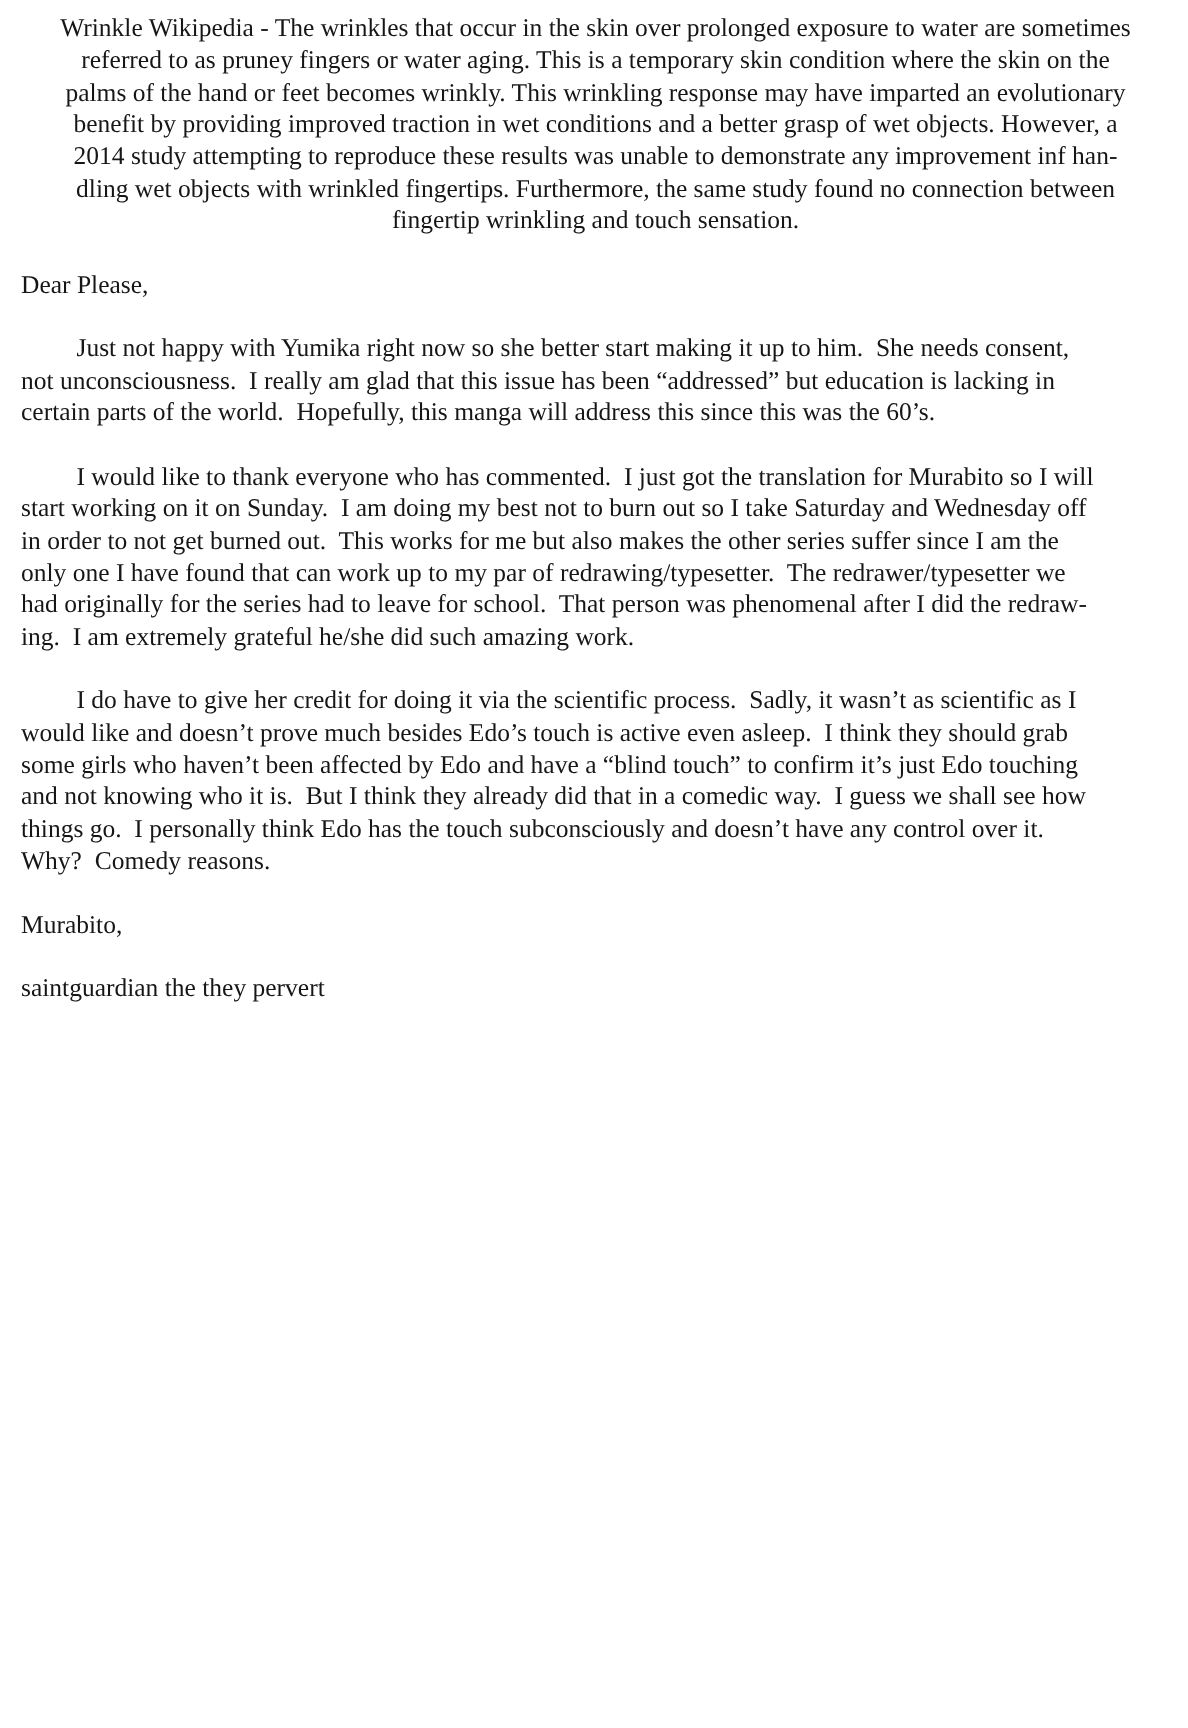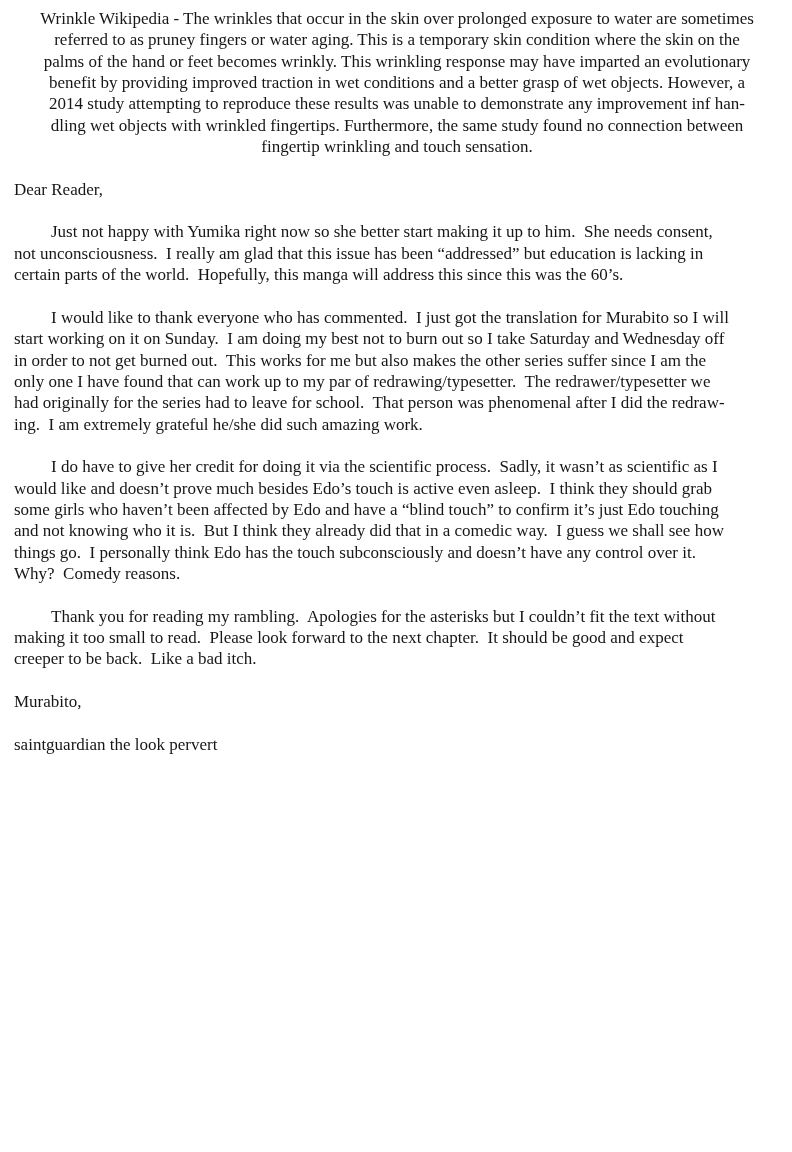--- a/index.html
+++ b/index.html
@@ -37,40 +37,37 @@
 
 <div class="page">
   <p class="para intro">Wrinkle Wikipedia - The wrinkles that occur in the skin over prolonged exposure to water are sometimes
 referred to as pruney fingers or water aging. This is a temporary skin condition where the skin on the
 palms of the hand or feet becomes wrinkly. This wrinkling response may have imparted an evolutionary
 benefit by providing improved traction in wet conditions and a better grasp of wet objects. However, a
 2014 study attempting to reproduce these results was unable to demonstrate any improvement inf han-
 dling wet objects with wrinkled fingertips. Furthermore, the same study found no connection between
 fingertip wrinkling and touch sensation.</p>
 
-  <p class="para">Dear Reader,</p>
+  <p class="para">Dear Please,</p>
 
   <p class="para indent">Just not happy with Yumika right now so she better start making it up to him.  She needs consent,
 not unconsciousness.  I really am glad that this issue has been “addressed” but education is lacking in
 certain parts of the world.  Hopefully, this manga will address this since this was the 60’s.</p>
 
   <p class="para indent">I would like to thank everyone who has commented.  I just got the translation for Murabito so I will
 start working on it on Sunday.  I am doing my best not to burn out so I take Saturday and Wednesday off
 in order to not get burned out.  This works for me but also makes the other series suffer since I am the
 only one I have found that can work up to my par of redrawing/typesetter.  The redrawer/typesetter we
 had originally for the series had to leave for school.  That person was phenomenal after I did the redraw-
 ing.  I am extremely grateful he/she did such amazing work.</p>
 
   <p class="para indent">I do have to give her credit for doing it via the scientific process.  Sadly, it wasn’t as scientific as I
 would like and doesn’t prove much besides Edo’s touch is active even asleep.  I think they should grab
 some girls who haven’t been affected by Edo and have a “blind touch” to confirm it’s just Edo touching
 and not knowing who it is.  But I think they already did that in a comedic way.  I guess we shall see how
 things go.  I personally think Edo has the touch subconsciously and doesn’t have any control over it.
 Why?  Comedy reasons.</p>
 
-  <p class="para indent">Thank you for reading my rambling.  Apologies for the asterisks but I couldn’t fit the text without
-making it too small to read.  Please look forward to the next chapter.  It should be good and expect
-creeper to be back.  Like a bad itch.</p>
 
   <p class="para">Murabito,</p>
 
-  <p class="para">saintguardian the look pervert</p>
+  <p class="para">saintguardian the they pervert</p>
 </div>
 
 </body></html>

